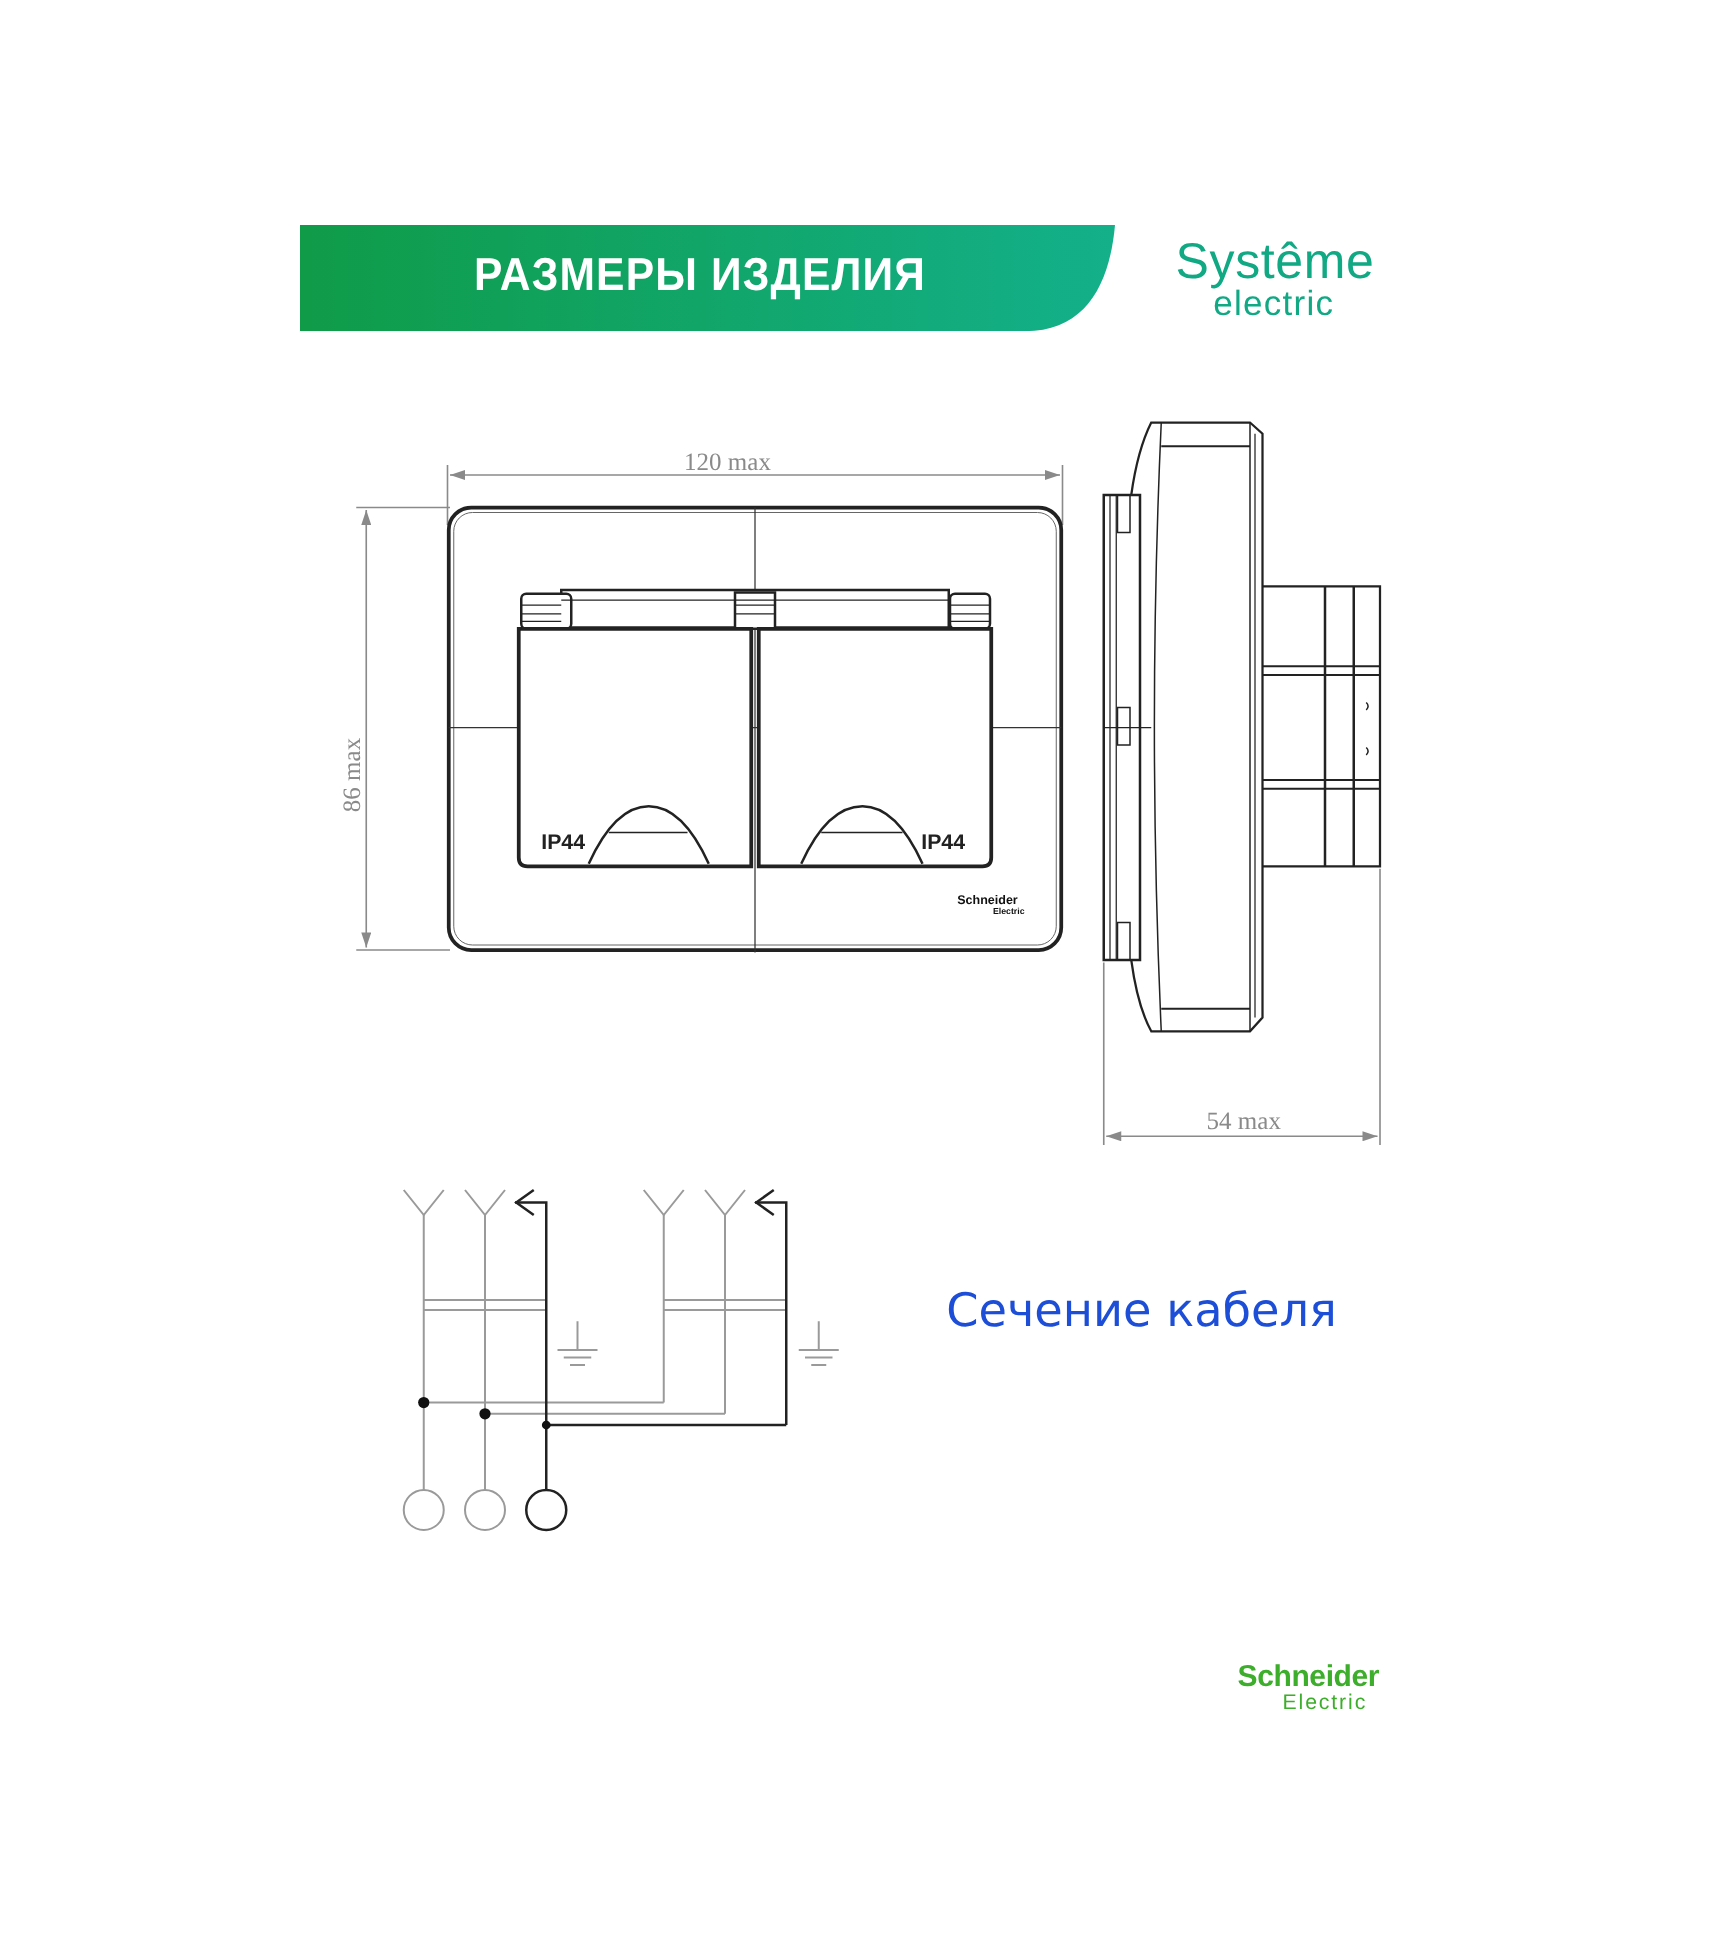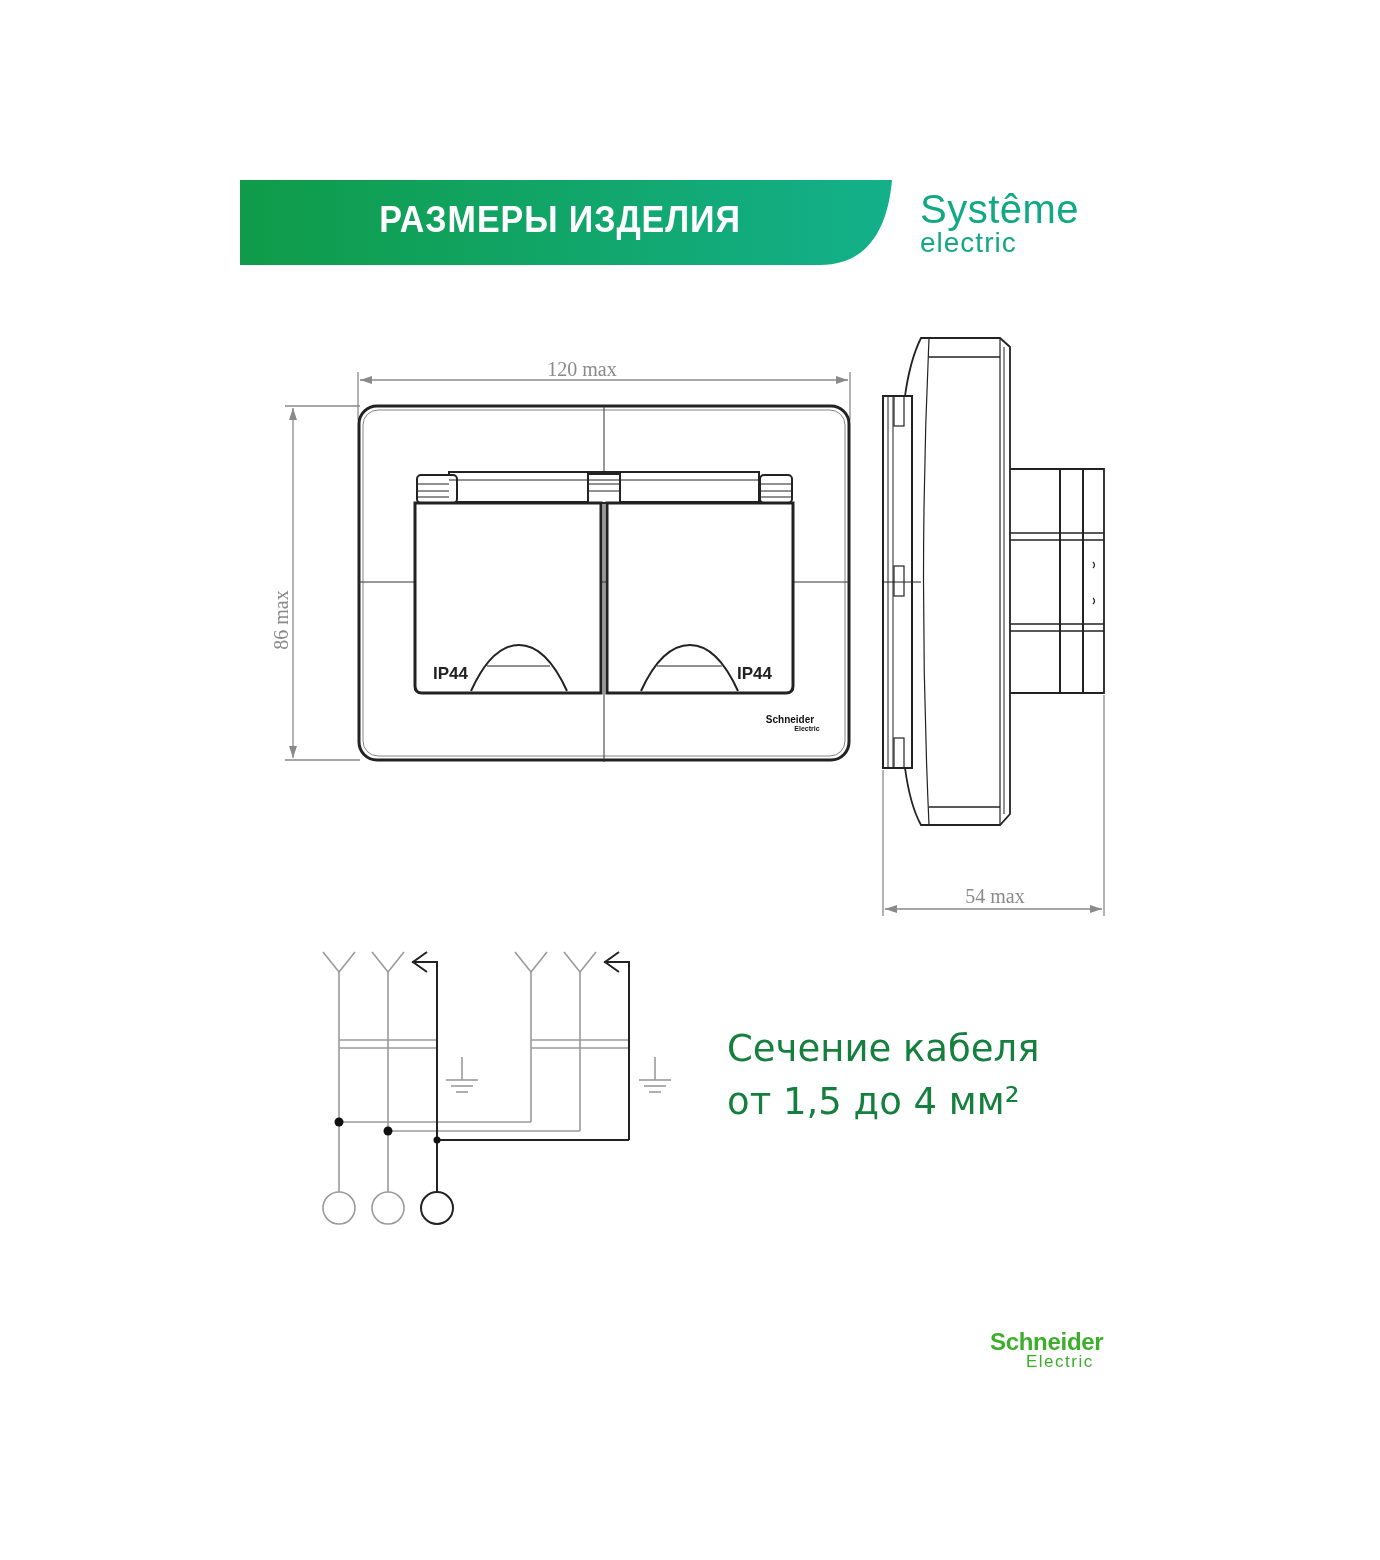--- a/index.html
+++ b/index.html
@@ -1,26 +1,26 @@
 <!DOCTYPE html>
 <html><head>
   <meta charset="utf-8">
   <style>
     html, body { margin: 0; padding: 0; background: #ffffff; }
     body { width: 1380px; height: 1560px; position: relative; overflow: hidden; font-family: "DejaVu Sans", sans-serif; }
     .banner { position: absolute; left: 240px; top: 180px; width: 652px; height: 96px; }
     .banner svg { position: absolute; left: 0; top: 0; }
     .banner-title { position: absolute; left: 0; top: 0; width: 640px; height: 80px; line-height: 80px; text-align: center; color: #ffffff; font-family: "Liberation Sans", sans-serif; font-weight: bold; font-size: 37px; letter-spacing: 1px; transform: scaleX(0.92); }
-    .brand-top { position: absolute; left: 920px; top: 188px; width: 200px; text-align: left; }
+    .brand-top { position: absolute; left: 920px; top: 188px; width: 200px; text-align: center; }
     .brand-top .l1 { display: block; color: #11a884; font-family: "Liberation Sans", sans-serif; font-size: 40px; line-height: 42px; letter-spacing: 0.5px; }
     .brand-top .l2 { display: block; color: #11a884; font-family: "Liberation Sans", sans-serif; font-size: 28px; line-height: 26px; letter-spacing: 1px; margin-right: 2px; }
     .drawing { position: absolute; left: 0; top: 0; }
     .dim-label { font-family: "Liberation Serif", serif; fill: #8a8a8a; font-size: 20px; }
     .ip-label { font-family: "Liberation Sans", sans-serif; font-weight: bold; fill: #222; font-size: 17px; }
-    .cable-text { position: absolute; left: 727px; top: 1022px; font-family: "DejaVu Sans", sans-serif; font-size: 37px; line-height: 53px; color: #15803d; }
+    .cable-text { position: absolute; left: 757px; top: 1022px; font-family: "DejaVu Sans", sans-serif; font-size: 37px; line-height: 53px; color: #1d4ed8; }
     .brand-bottom { position: absolute; left: 990px; top: 1330px; width: 140px; }
     .brand-bottom .s { display: block; color: #3dae2b; font-family: "Liberation Sans", sans-serif; font-weight: bold; font-size: 24px; line-height: 24px; letter-spacing: -0.3px; }
     .brand-bottom .e { display: block; color: #3dae2b; font-family: "Liberation Sans", sans-serif; font-size: 17px; line-height: 16px; padding-left: 36px; letter-spacing: 1.5px; }
   </style>
 </head>
 <body>
 
 <div class="banner">
   <svg width="652" height="85" viewBox="0 0 652 85">
     <defs>
@@ -183,19 +183,18 @@
     <g fill="#111">
       <circle cx="339" cy="1122" r="4.5"></circle>
       <circle cx="388" cy="1131" r="4.5"></circle>
       <circle cx="437" cy="1140" r="3.5"></circle>
     </g>
   </g>
 </svg>
 
 <div class="cable-text">
   <div>Сечение кабеля</div>
-  <div>от 1,5 до 4 мм²</div>
 </div>
 
 <div class="brand-bottom">
   <span class="s">Schneider</span>
   <span class="e">Electric</span>
 </div>
 
 </body></html>

